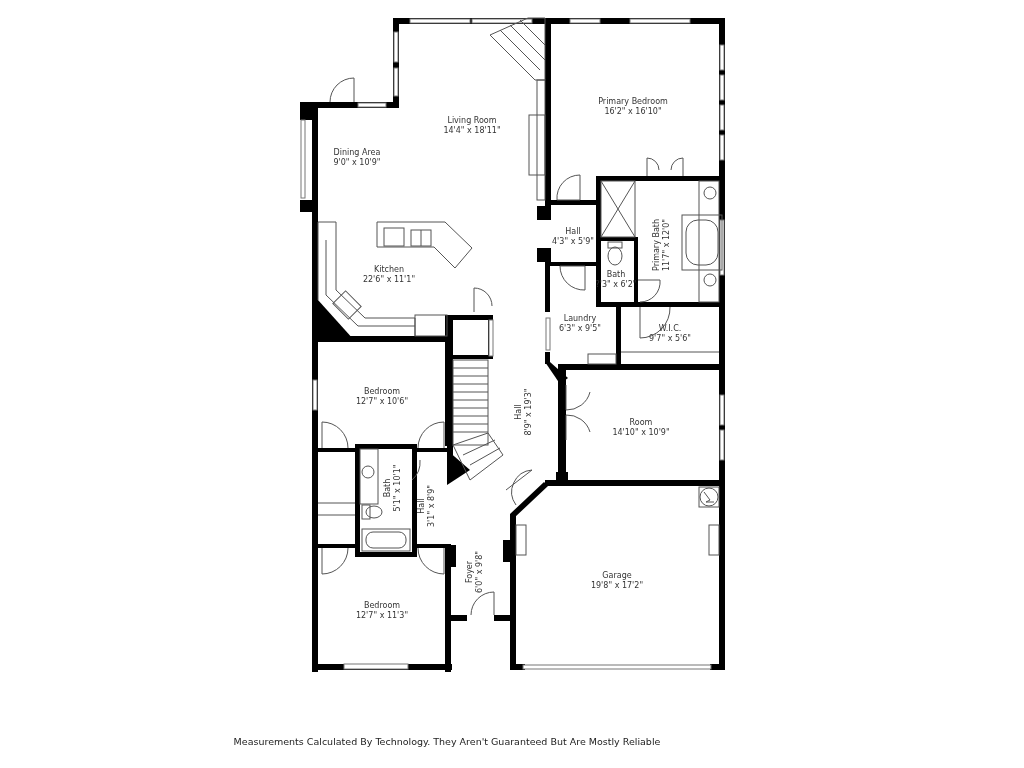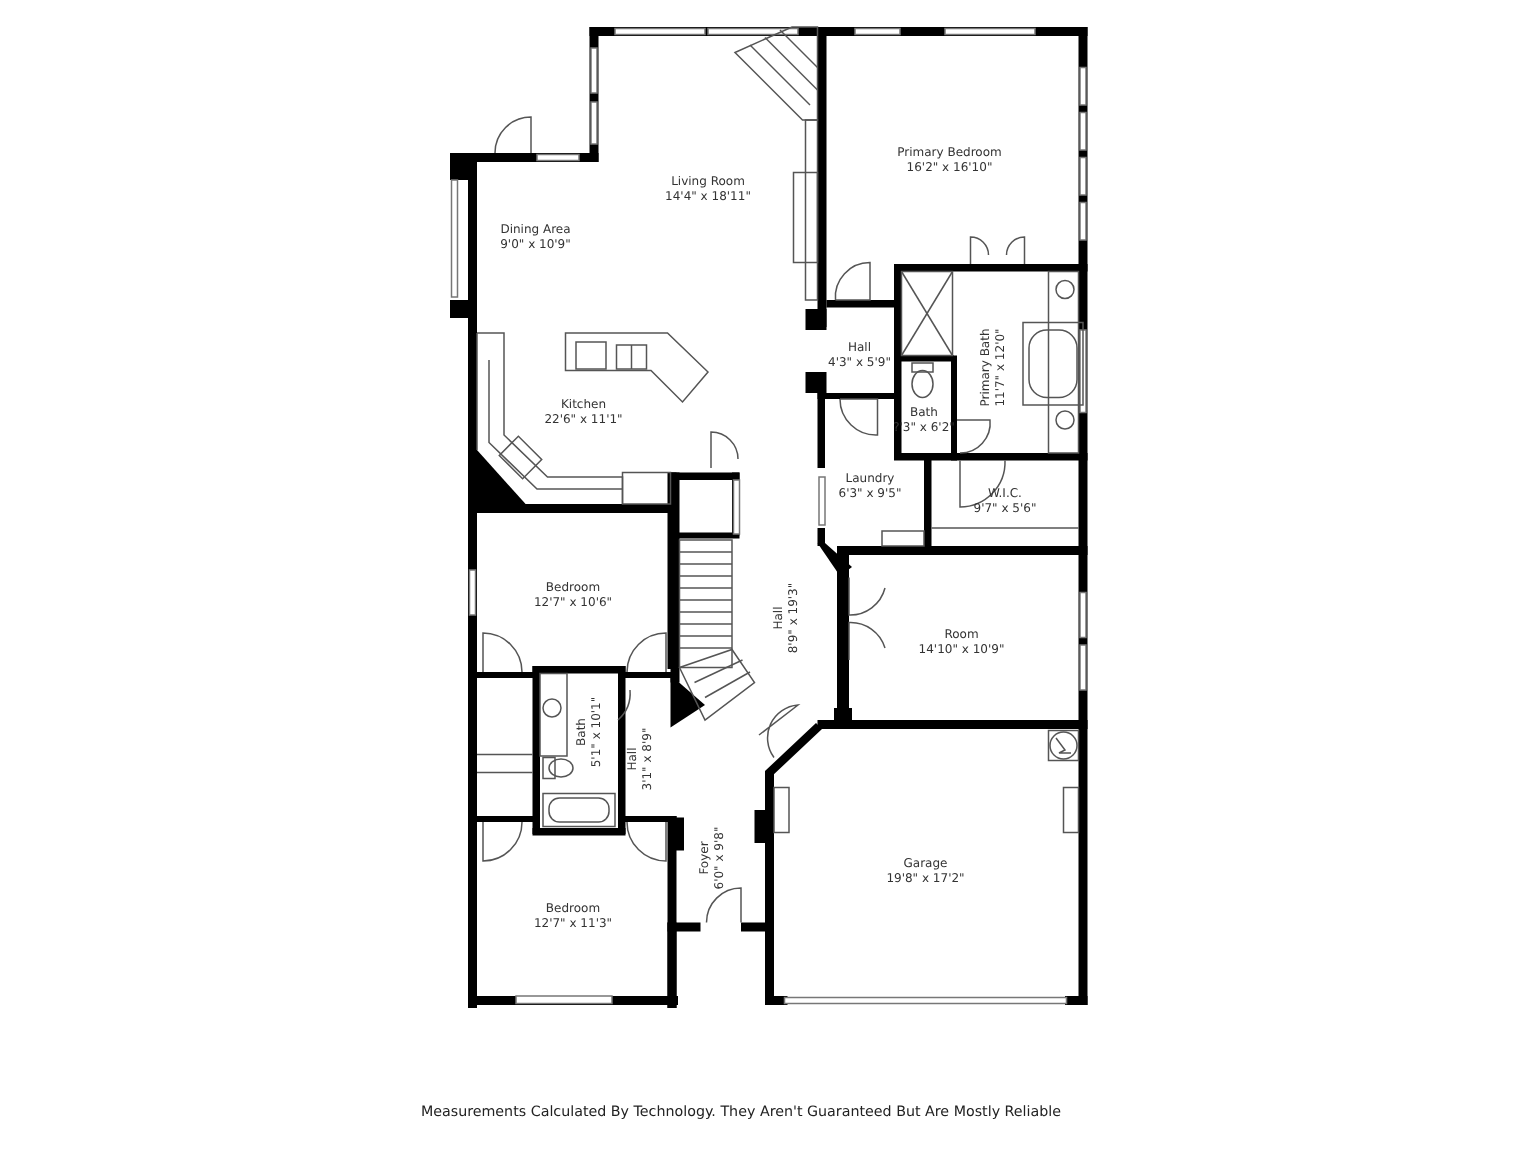--- a/index.html
+++ b/index.html
@@ -5,21 +5,21 @@
   html, body { margin: 0; padding: 0; background: #ffffff; }
   body { width: 1024px; height: 768px; position: relative; overflow: hidden;
          font-family: "DejaVu Sans", sans-serif; }
   #plan { position: absolute; left: 0; top: 0; width: 1024px; height: 768px; }
   .wall { fill: #000; }
   .thin { stroke: #555; stroke-width: 1; fill: none; }
   .win { fill: #fff; stroke: #777; stroke-width: 1; }
   .door { stroke: #555; stroke-width: 1; fill: none; }
   .lbl { font-family: "DejaVu Sans", sans-serif; font-size: 8px; fill: #333; text-anchor: middle; }
   .footer { position: absolute; left: 0; width: 894px; top: 736px; text-align: center;
-            font-family: "DejaVu Sans", sans-serif; font-size: 9.5px; color: #222; padding-left: 47px; }
+            font-family: "DejaVu Sans", sans-serif; font-size: 9.5px; color: #222; }
 </style>
 </head>
 <body>
 
 <svg id="plan" viewBox="0 0 1024 768" xmlns="http://www.w3.org/2000/svg">
 
   <g>
 
     <rect class="wall" x="393" y="18" width="332" height="6"></rect>
 

